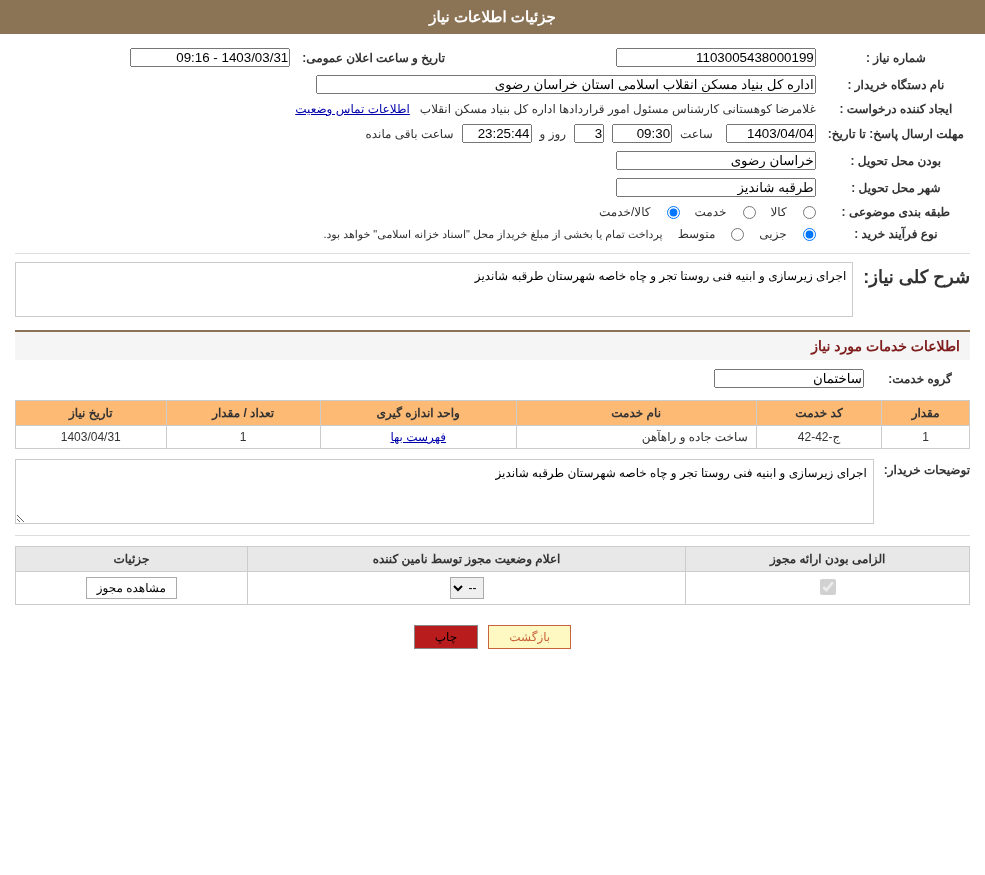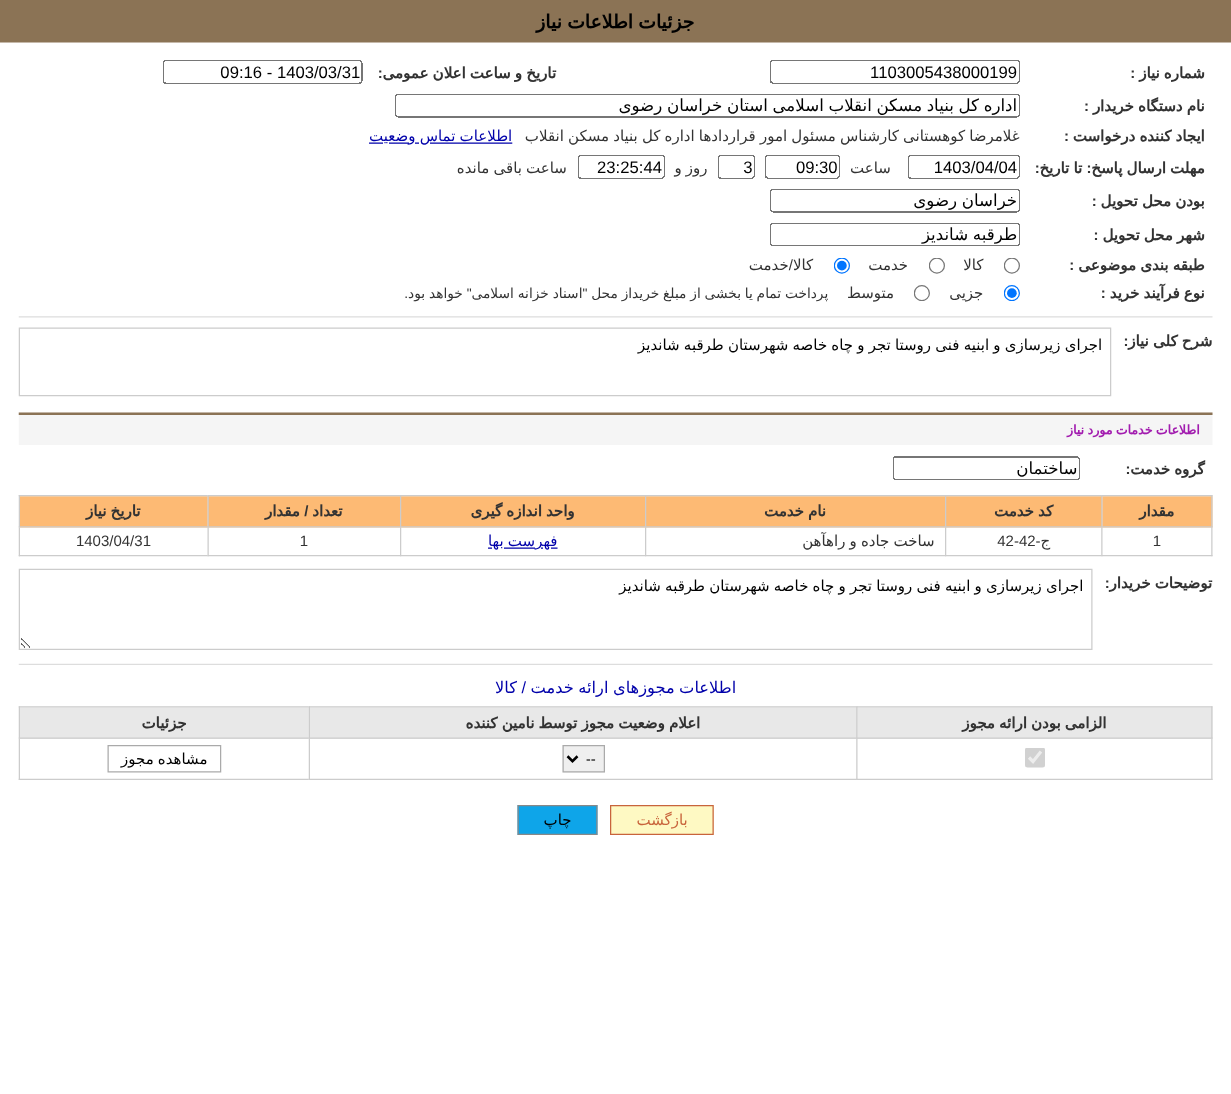--- a/index.html
+++ b/index.html
@@ -11,21 +11,21 @@
       color: #333;
     }
     .page-wrapper {
       width: 985px;
       margin: 0 auto;
       background: #fff;
       min-height: 875px;
     }
     .header-bar {
       background: #8B7355;
-      color: #000000;
+      color: #ffffff;
       text-align: center;
       padding: 8px 12px;
       font-size: 15px;
       font-weight: bold;
     }
     .content {
       padding: 10px 15px;
     }
     .info-table {
       width: 100%;
@@ -33,38 +33,38 @@
       margin-bottom: 8px;
     }
     .info-table td {
       padding: 4px 6px;
       vertical-align: middle;
     }
     .label-cell {
       color: #333;
       font-weight: bold;
       white-space: nowrap;
-      text-align: right;
+      text-align: center;
       width: 130px;
     }
     .short-input {
       width: 200px;
     }
     .link-blue {
       color: #00a;
       text-decoration: underline;
       cursor: pointer;
     }
     .section-header {
       background: #f5f5f5;
       border-top: 2px solid #8B7355;
       padding: 6px 10px;
-      font-size: 10px;
+      font-size: 14px;
       font-weight: bold;
-      color: #a21caf;
+      color: #7f1d1d;
       margin: 10px 0 5px 0;
     }
     .date-row {
       display: flex;
       align-items: center;
       gap: 8px;
       direction: rtl;
     }
     .radio-group {
       display: flex;
@@ -156,21 +156,21 @@
       direction: rtl;
       font-family: Tahoma, Arial, sans-serif;
     }
     .bottom-buttons {
       display: flex;
       justify-content: center;
       gap: 10px;
       margin: 20px 0 15px 0;
     }
     .btn-print {
-      background: #0ea5e9;
+      background: #b91c1c;
       border: 1px solid #888;
       padding: 4px 20px;
       cursor: pointer;
       font-family: Tahoma, Arial, sans-serif;
       font-size: 12px;
     }
     .btn-back {
       background: #fef9c3;
       border: 1px solid #c8643c;
       color: #c8643c;
@@ -294,21 +294,21 @@
             <span style="font-size:11px; color:#333;">پرداخت تمام یا بخشی از مبلغ خریداز محل "اسناد خزانه اسلامی" خواهد بود.</span>
           </div>
         </td>
       </tr>
     </tbody>
       </table>
 
     <hr class="divider">
 
     <div style="display:flex; align-items:flex-start; gap:10px; margin-bottom:10px; direction:rtl;">
-      <div style="font-weight:bold; font-size:12px; white-space:nowrap; padding-top:4px;">شرح کلی نیاز:</div>
+      <div style="font-weight:bold; font-size:18px; white-space:nowrap; padding-top:4px;">شرح کلی نیاز:</div>
       <div style="flex:1;">
         <textarea class="description-box" readonly="" style="">اجرای زیرسازی و ابنیه فنی روستا تجر و چاه خاصه شهرستان طرقبه شاندیز</textarea>
       </div>
     </div>
 
     <div class="section-header">
       <span>اطلاعات خدمات مورد نیاز</span>
     </div>
 
     <table class="info-table">
@@ -348,21 +348,20 @@
     <div style="display:flex; align-items:flex-start; gap:10px; margin-top:10px; direction:rtl;">
       <div style="font-weight:bold; white-space:nowrap; padding-top:4px;">توضیحات خریدار:</div>
       <div style="flex:1;">
         <textarea class="notes-box" readonly="" style="">اجرای زیرسازی و ابنیه فنی روستا تجر و چاه خاصه شهرستان طرقبه شاندیز</textarea>
       </div>
     </div>
 
     <hr class="divider">
 
     <div class="permissions-section">
-      <div class="permissions-header">اطلاعات مجوزهای ارائه خدمت / کالا</div>
       <table class="permissions-table">
         <thead>
           <tr>
             <th>الزامی بودن ارائه مجوز</th>
             <th>اعلام وضعیت مجوز توسط نامین کننده</th>
             <th>جزئیات</th>
           </tr>
         </thead>
         <tbody id="permissions-tbody">
         <tr>

